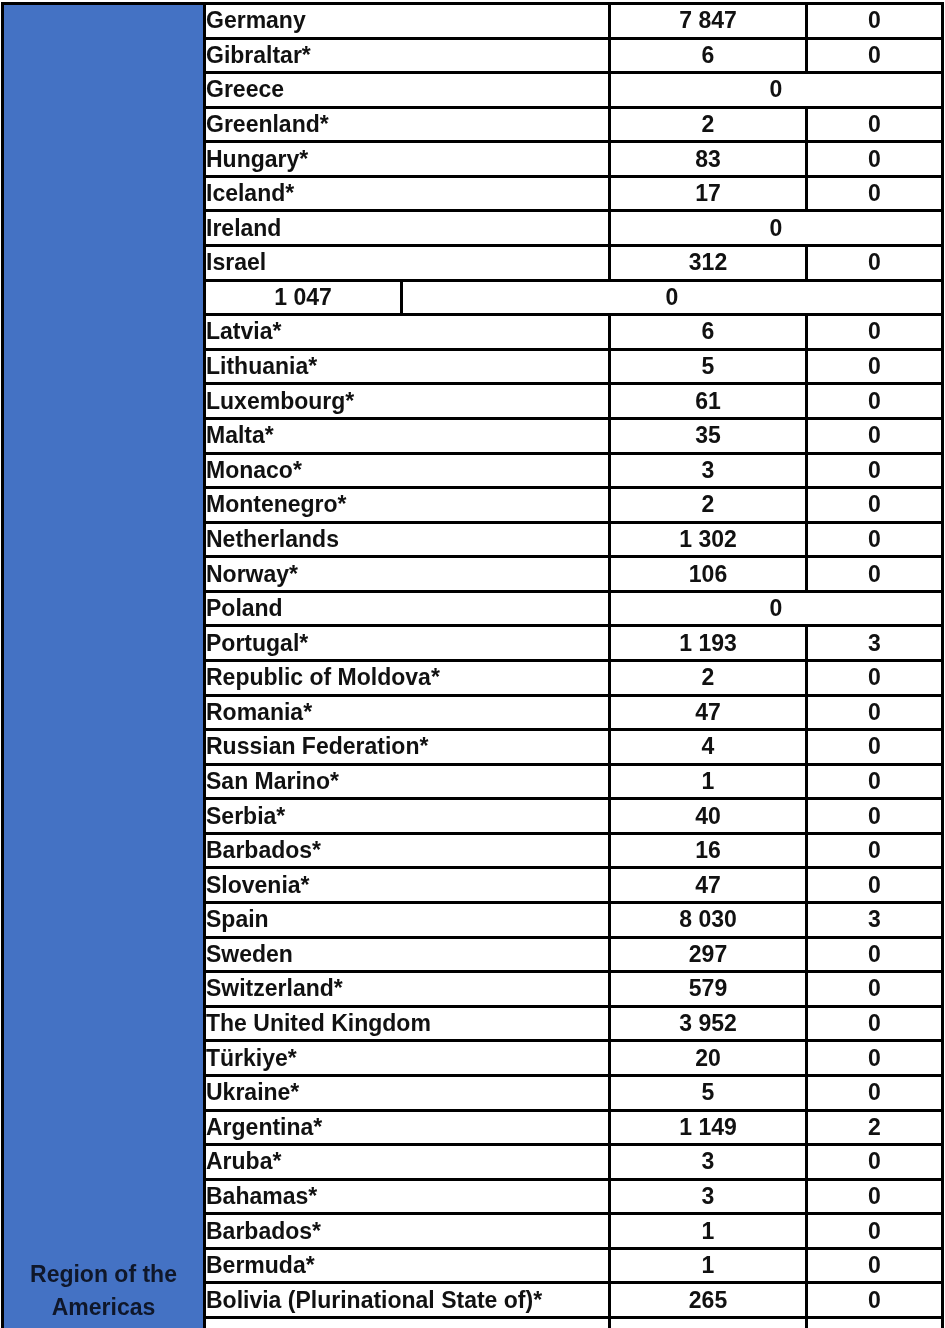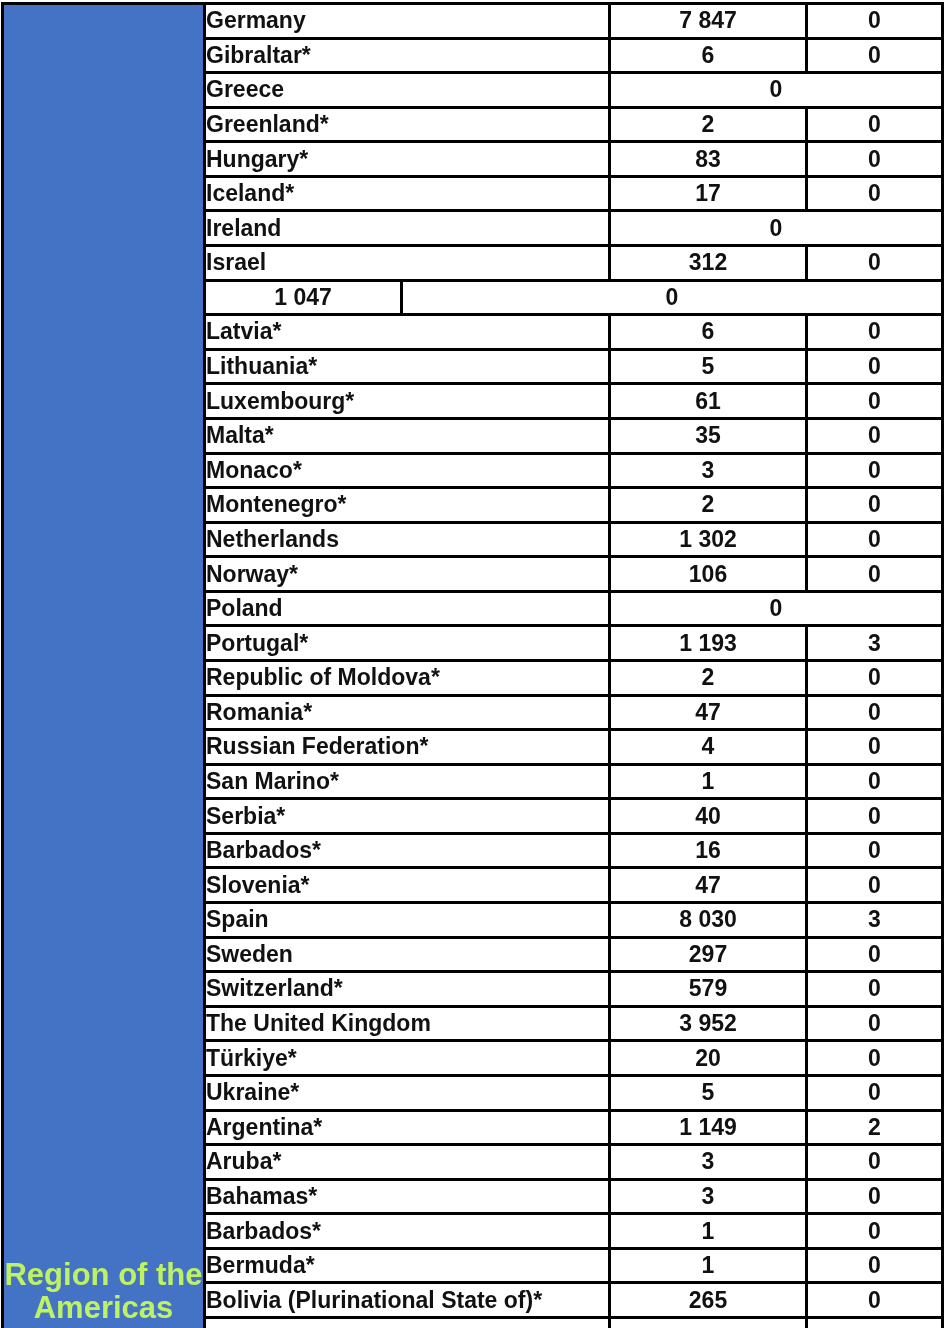--- a/index.html
+++ b/index.html
@@ -34,23 +34,23 @@
     box-sizing: border-box;
     background: #4472C4;
     position: relative;
   }
   .region-label {
     position: absolute;
     top: 1253px;
     left: 0;
     width: 100%;
     text-align: center;
-    color: #bef264;
+    color: #0f172a;
     font-weight: 700;
-    font-size: 31px;
+    font-size: 23px;
     line-height: 33px;
   }
   .rows-col {
     flex: 1;
     display: flex;
     flex-direction: column;
   }
   .row {
     height: 34.58px;
     flex-shrink: 0;

